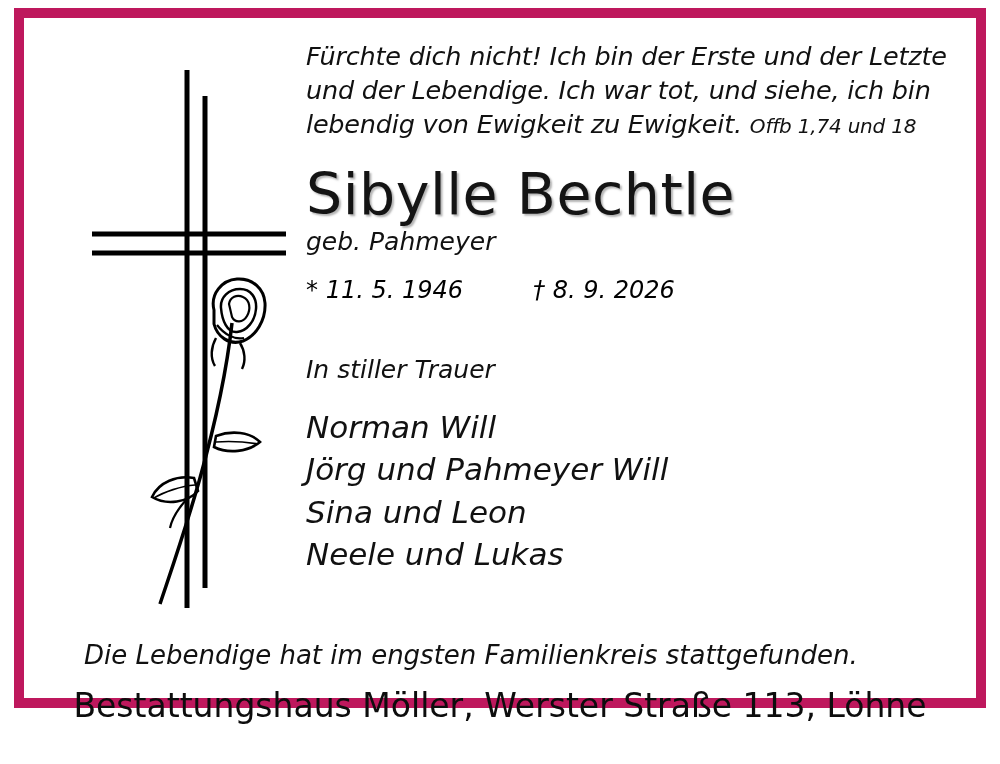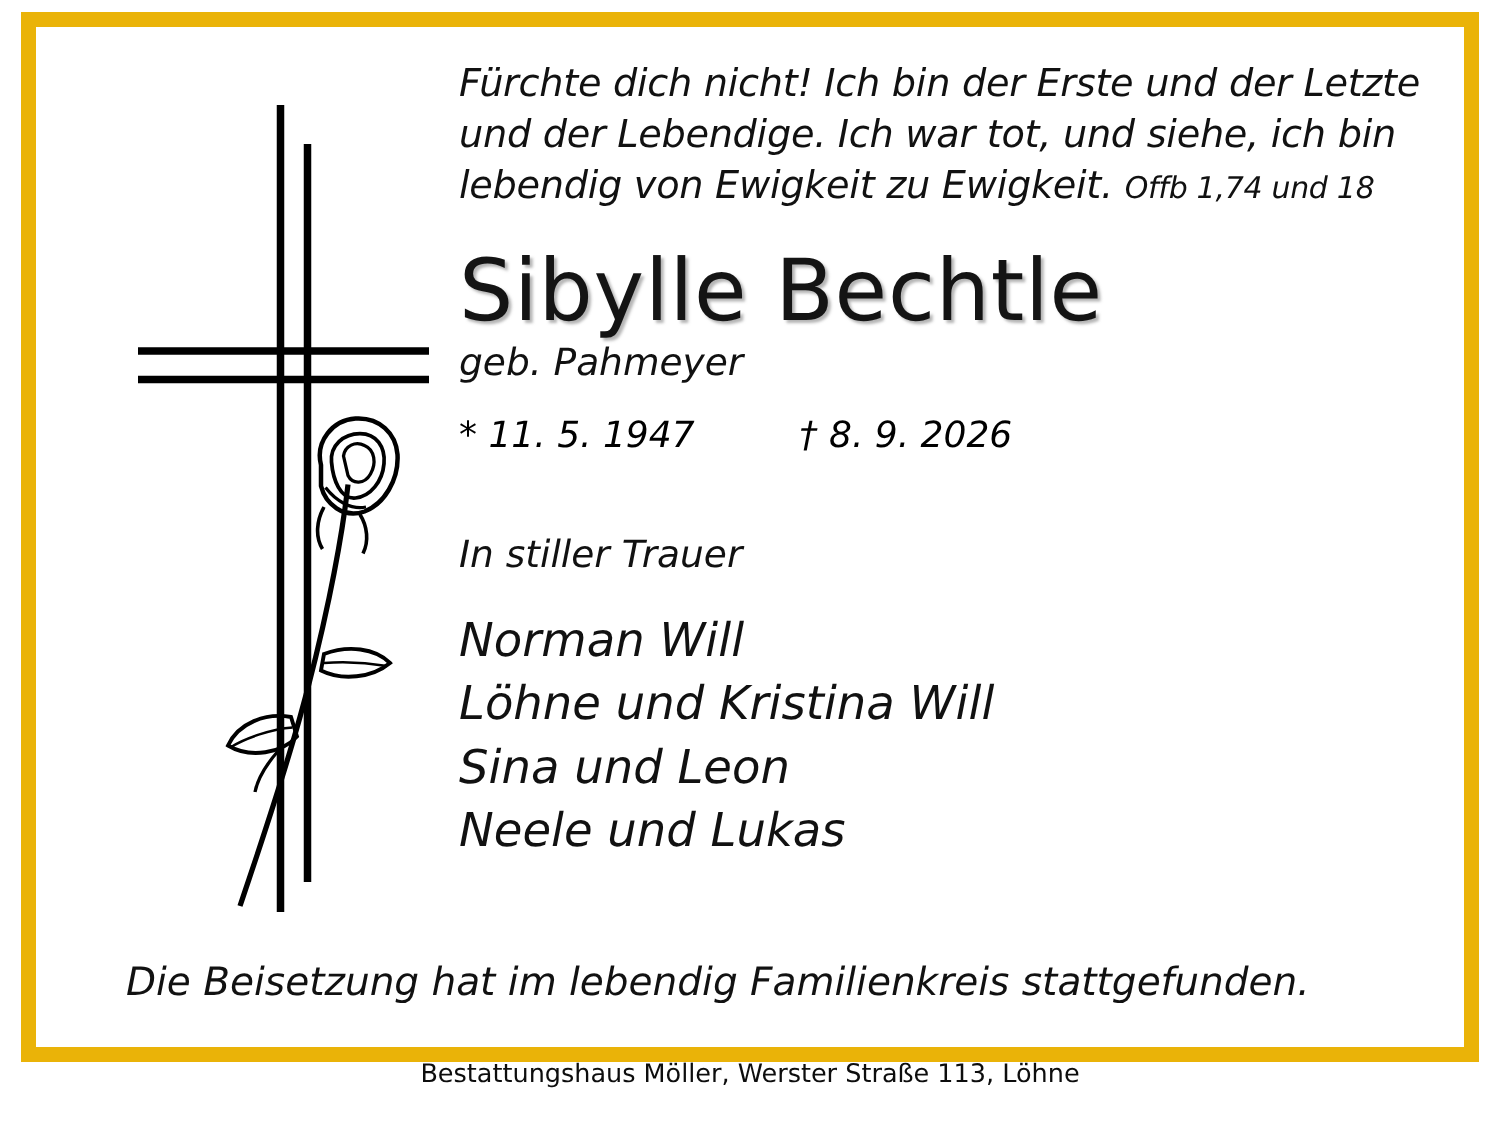--- a/index.html
+++ b/index.html
@@ -22,21 +22,21 @@
     background: #ffffff;
   }
 
   
   .notice-frame {
     position: absolute;
     left: 14px;
     top: 8px;
     width: 972px;
     height: 700px;
-    background: #eab308;
+    background: #be185d;
     padding: 4px;
     box-sizing: border-box;
   }
   .notice-inner {
     position: absolute;
     left: 10px;
     top: 10px;
     right: 10px;
     bottom: 10px;
     background: #ffffff;
@@ -131,25 +131,25 @@
     bottom: 28px;
     font-family: "DejaVu Sans", sans-serif;
     font-style: italic;
     font-size: 26px;
     color: #111111;
   }
 
   .footer {
     position: absolute;
     left: 0;
-    top: 706px;
+    top: 686px;
     width: 1000px;
     text-align: center;
     font-family: "DejaVu Sans", sans-serif;
-    font-size: 17px;
+    font-size: 33px;
     color: #0d0d0d;
   }
 </style>
 </head>
 <body>
 
 <div class="page">
 
   <div class="notice-frame">
     <div class="notice-inner">
@@ -188,34 +188,34 @@
 
         <div class="verse"><span>Fürchte dich nicht! Ich bin der Erste und der Letzte
 und der Lebendige. Ich war tot, und siehe, ich bin
 lebendig von Ewigkeit zu Ewigkeit. </span><span class="ref">Offb 1,74 und 18</span></div>
 
         <div class="name">Sibylle Bechtle</div>
 
         <div class="maiden">geb. Pahmeyer</div>
 
         <div class="dates">
-          <span>* 11. 5. 1947</span>
+          <span>* 11. 5. 1946</span>
           <span>† 8. 9. 2026</span>
         </div>
 
         <div class="mourning">In stiller Trauer</div>
 
         <div class="survivors">
           <div>Norman Will</div>
-          <div>Löhne und Kristina Will</div>
+          <div>Jörg und Pahmeyer Will</div>
           <div>Sina und Leon</div>
           <div>Neele und Lukas</div>
         </div>
       </div>
 
-      <div class="closing">Die Beisetzung hat im lebendig Familienkreis stattgefunden.</div>
+      <div class="closing">Die Lebendige hat im engsten Familienkreis stattgefunden.</div>
 
     </div>
   </div>
 
   <div class="footer">Bestattungshaus Möller, Werster Straße 113, Löhne</div>
 
 </div>
 
 </body></html>

